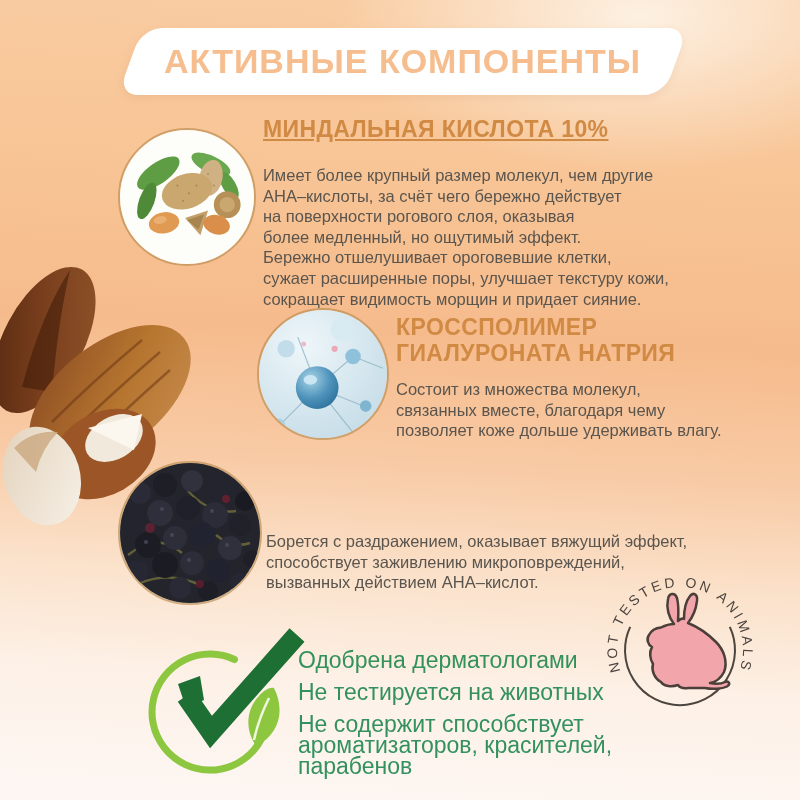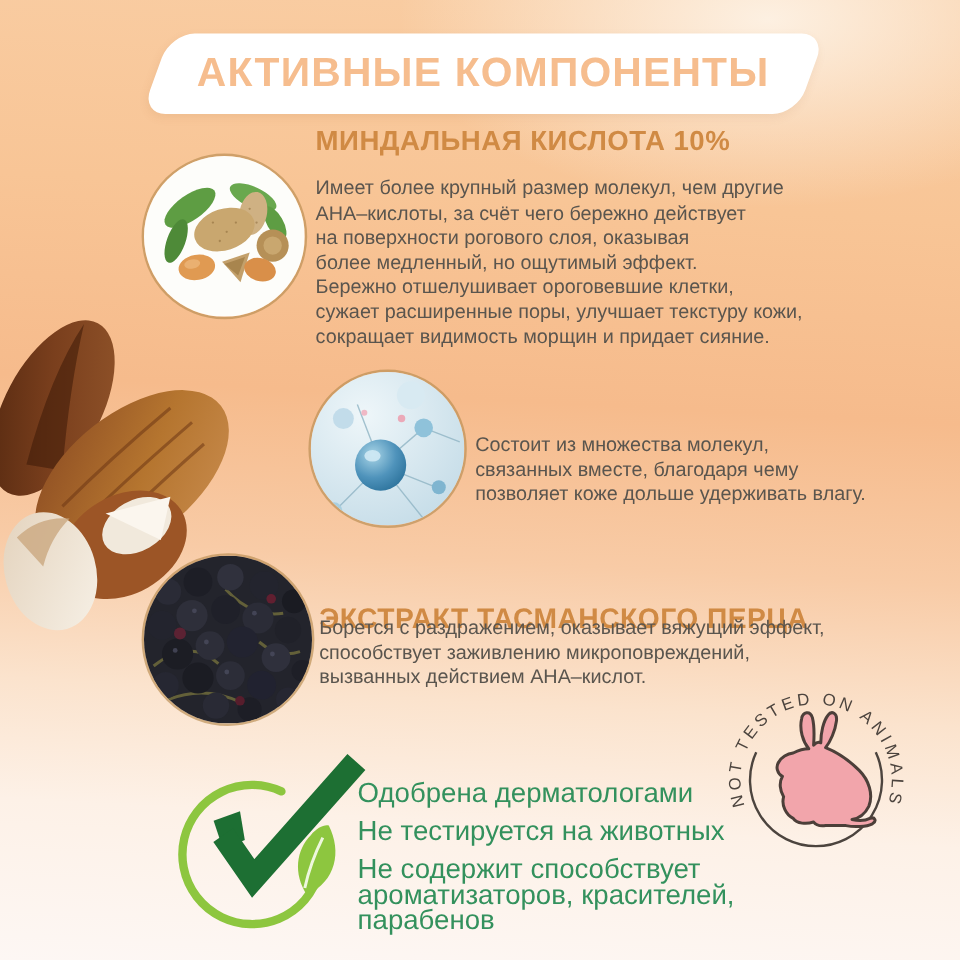--- a/index.html
+++ b/index.html
@@ -16,21 +16,21 @@
     box-shadow:0 3px 8px rgba(160,100,50,.10);
     display:flex;align-items:center;justify-content:center;
   }
   .banner-text{
     transform:skewX(20deg);color:#f6bd8e;font-weight:bold;font-size:34px;
     letter-spacing:1px;white-space:nowrap;
   }
   .photo-circle{position:absolute;border-radius:50%;border:2px solid rgba(185,140,80,.65);overflow:hidden;}
   .photo-circle svg{display:block;width:100%;height:100%;}
   .sec-heading{position:absolute;color:#d08a44;font-weight:bold;font-size:23px;letter-spacing:.4px;white-space:pre-line;line-height:26px;}
-  .sec-body{position:absolute;color:#5a554e;font-size:16.5px;line-height:20.6px;white-space:pre-line;}
+  .sec-body{position:absolute;color:#5a554e;font-size:16.5px;line-height:20.6px;white-space:pre-line;margin-top:18px;}
   .h3{font-size:23.5px;}
   .benefits{position:absolute;left:298px;top:650px;width:420px;}
   .benefit{color:#33915d;font-size:23px;line-height:21px;white-space:pre-line;margin-bottom:11px;}
   .decor{position:absolute;z-index:3;}
   .badge{position:absolute;left:148px;top:628px;width:165px;height:170px;}
   .stamp{position:absolute;left:600px;top:568px;width:160px;height:160px;}
   .stamp text{font-family:"Liberation Sans",sans-serif;font-size:14px;letter-spacing:3px;fill:#4c443e;}
 </style>
 </head>
 <body>
@@ -60,21 +60,21 @@
           <circle cx="92" cy="46" r="1"></circle>
           <circle cx="98" cy="58" r="1"></circle>
       </g>
       <path d="M 68 92 L 92 84 L 84 110 Z" fill="#c3a06b"></path>
       <path d="M 70 94 L 88 88 L 82 104 Z" fill="#a8854e"></path>
       <ellipse cx="46" cy="97" rx="16" ry="11" fill="#e09a52" transform="rotate(-10 46 97)"></ellipse>
       <ellipse cx="101" cy="99" rx="14" ry="10" fill="#d98f49" transform="rotate(15 101 99)"></ellipse>
       <ellipse cx="42" cy="94" rx="7" ry="4" fill="#eab071" transform="rotate(-10 42 94)"></ellipse>
     </svg>
   </div>
-  <div class="sec-heading" style="left:263px;top:104px;">МИНДАЛЬНАЯ КИСЛОТА 10%</div>
+  <div class="sec-heading" style="left:263px;top:116px;text-decoration:underline;">МИНДАЛЬНАЯ КИСЛОТА 10%</div>
   <div class="sec-body" style="left:263px;top:147px;width:440px;">Имеет более крупный размер молекул, чем другие
 АНА–кислоты, за счёт чего бережно действует
 на поверхности рогового слоя, оказывая
 более медленный, но ощутимый эффект.
 Бережно отшелушивает ороговевшие клетки,
 сужает расширенные поры, улучшает текстуру кожи,
 сокращает видимость морщин и придает сияние.</div>
 
   <div class="decor" style="left:-8px;top:252px;width:205px;height:285px;">
     <svg width="205" height="285" viewBox="0 0 205 285">
@@ -136,20 +136,22 @@
       <circle cx="28" cy="40" r="9" fill="#c2dcea"></circle>
       <circle cx="97" cy="48" r="8" fill="#8fc2da"></circle>
       <circle cx="110" cy="99" r="6" fill="#7fb5d0"></circle>
       <circle cx="20" cy="119" r="7" fill="#a9cfdf"></circle>
       <circle cx="60" cy="80" r="22" fill="url(#bigSph)"></circle>
       <ellipse cx="53" cy="72" rx="7" ry="5" fill="#cfe9f4" opacity=".9"></ellipse>
       <circle cx="78" cy="40" r="3.2" fill="#eba9b8"></circle>
       <circle cx="46" cy="35" r="2.6" fill="#f0b9c6"></circle>
     </svg>
   </div>
+  <div class="sec-heading" style="left:396px;top:314px;">КРОССПОЛИМЕР
+ГИАЛУРОНАТА НАТРИЯ</div>
   <div class="sec-body" style="left:396px;top:361px;width:330px;">Состоит из множества молекул,
 связанных вместе, благодаря чему
 позволяет коже дольше удерживать влагу.</div>
 
   <div class="photo-circle" style="left:118px;top:461px;width:140px;height:140px;">
     <svg viewBox="0 0 140 140">
       <rect width="140" height="140" fill="#23242c"></rect>
       <g stroke="#6f6b3c" stroke-width="2.5" fill="none" opacity=".85">
         <path d="M 8 92 Q 38 68 62 90"></path>
           <path d="M 68 28 Q 90 52 116 48"></path>
@@ -186,21 +188,20 @@
       <g fill="#4a4c5e" opacity=".8">
         <circle cx="42" cy="46" r="2"></circle>
           <circle cx="92" cy="48" r="2"></circle>
           <circle cx="52" cy="72" r="2"></circle>
         <circle cx="26" cy="79" r="2"></circle>
           <circle cx="107" cy="82" r="2"></circle>
           <circle cx="69" cy="97" r="2"></circle>
       </g>
     </svg>
   </div>
-  <div class="sec-heading h3" style="left:266px;top:502px;">ЭКСТРАКТ ТАСМАНСКОГО ПЕРЦА</div>
   <div class="sec-body" style="left:266px;top:513px;width:440px;">Борется с раздражением, оказывает вяжущий эффект,
 способствует заживлению микроповреждений,
 вызванных действием АНА–кислот.</div>
 
   <div class="badge">
     <svg width="165" height="170" viewBox="0 0 165 170">
       <path d="M 86.5 31.5 A 58 58 0 1 0 119.1 73.9" fill="none" stroke="#8dc63f" stroke-width="7" stroke-linecap="round"></path>
       <path d="M 126 60 C 137 82 132 106 108 118 C 96 100 99 80 111 68 C 116 62 122 59 126 60 Z" fill="#8dc63f"></path>
       <path d="M 121 70 C 114 84 109 98 106 112" fill="none" stroke="#eef7dd" stroke-width="2.5"></path>
       <polygon points="30,56 52,48 56,72 38,80" fill="#1d6f33"></polygon>

